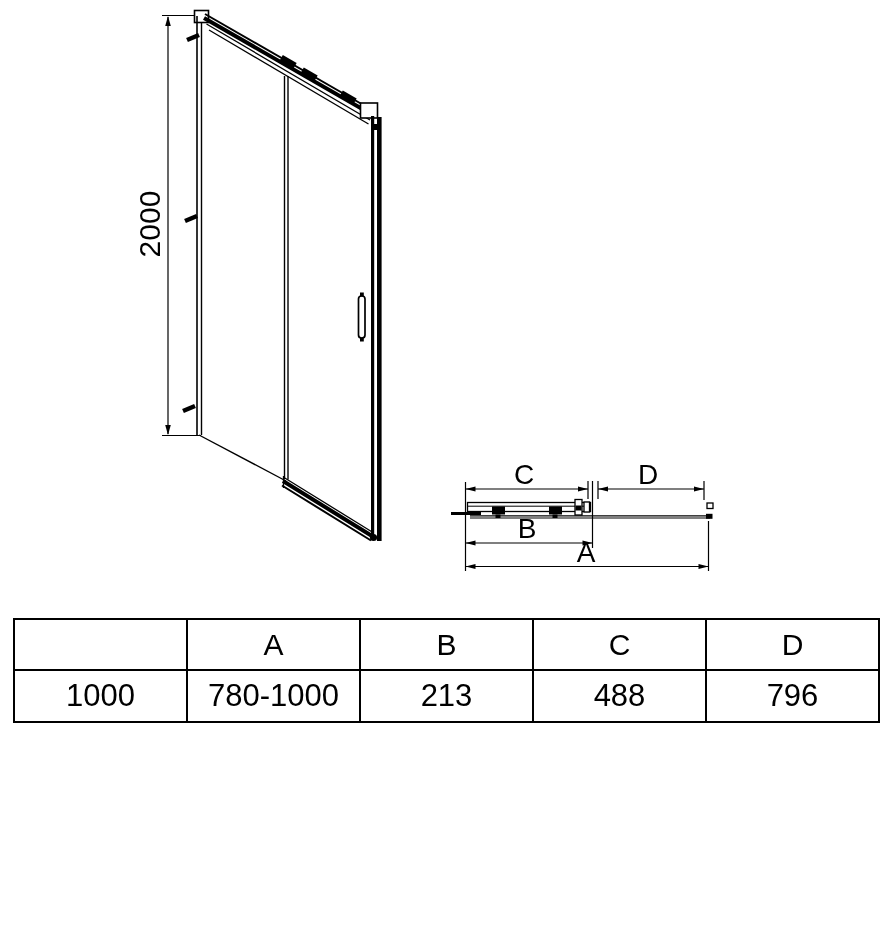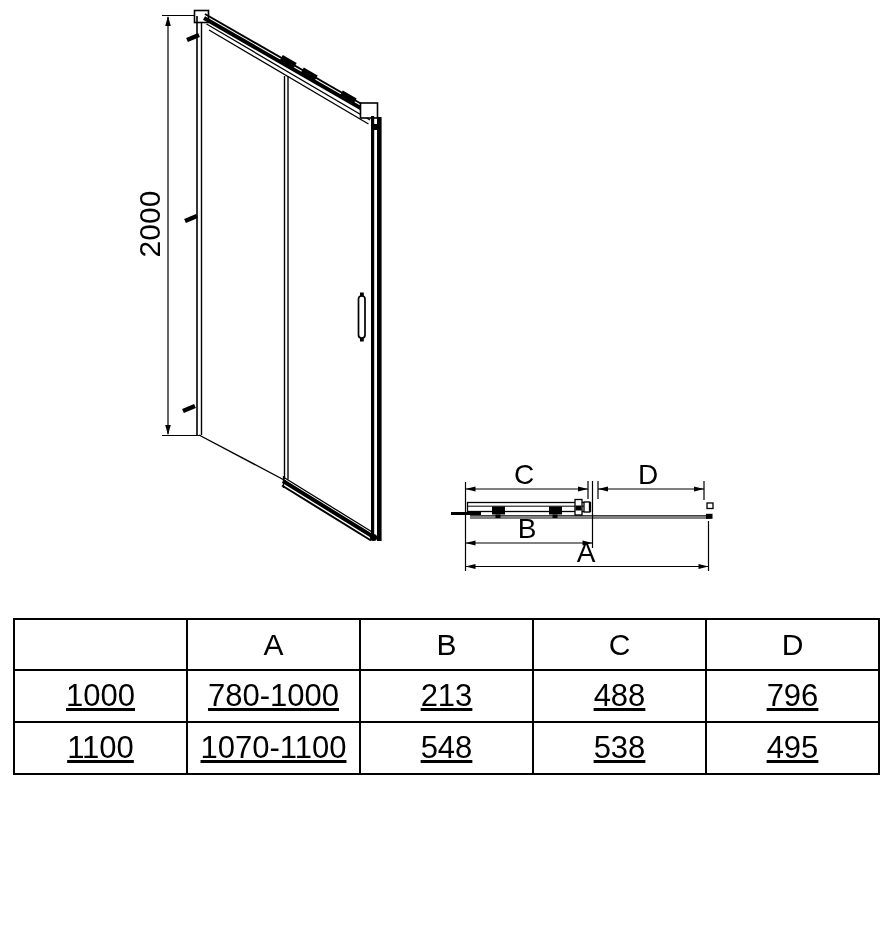--- a/index.html
+++ b/index.html
@@ -11,21 +11,21 @@
   .table-wrap{position:absolute;left:13px;top:618px;}
   table.size-table{border-collapse:collapse;table-layout:fixed;width:867px;}
   table.size-table th, table.size-table td{
     border:2px solid #000;
     text-align:center;vertical-align:middle;
     color:#000;background:#fff;
     font-weight:normal;
     padding:0;
   }
   table.size-table thead th{height:49px;font-size:30px;}
-  table.size-table tbody td{height:50px;font-size:31px;text-decoration:underline;}
+  table.size-table tbody td{height:50px;font-size:31px;}
 </style>
 </head>
 <body>
 
 <div class="page">
 
   <svg class="drawing-svg" width="893" height="610" viewBox="0 0 893 610">
 
     <g stroke="#000" fill="none">
 
@@ -158,24 +158,17 @@
         </tr>
       </thead>
       <tbody>
         <tr>
           <td>1000</td>
           <td>780-1000</td>
           <td>213</td>
           <td>488</td>
           <td>796</td>
         </tr>
-        <tr>
-          <td>1100</td>
-          <td>1070-1100</td>
-          <td>548</td>
-          <td>538</td>
-          <td>495</td>
-        </tr>
       </tbody>
     </table>
   </div>
 
 </div>
 
 </body></html>

